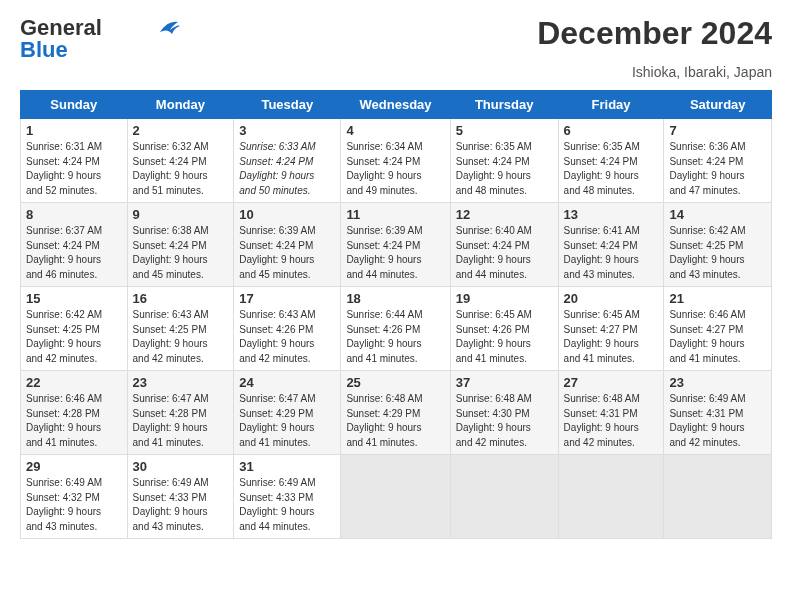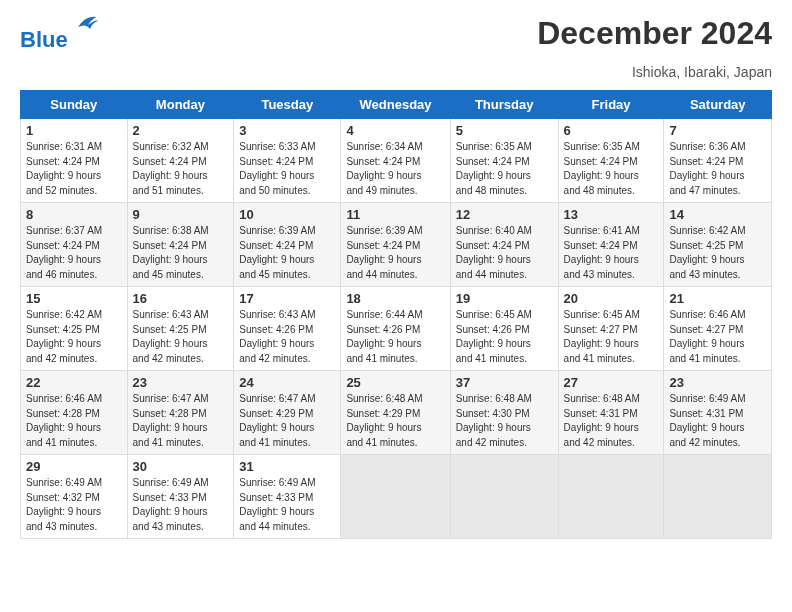--- a/index.html
+++ b/index.html
@@ -87,20 +87,21 @@
       font-size: 10px;
     }
   </style>
 </head>
 <body>
 
 <div class="page">
   <div class="header">
     <div class="logo">
       <div style="display:flex;align-items:center;">
+        <span style="font-size:22px;font-weight:bold;color:#333;">General</span>
         <svg class="logo-icon" viewBox="0 0 30 18">
           <path d="M10 14 Q18 2 28 4 Q22 8 20 12 Q28 6 30 8 Q24 10 22 16 Q18 10 10 14Z" fill="#1a6fc4"></path>
         </svg>
       </div>
       <span style="font-size:22px;font-weight:bold;color:#1a6fc4;margin-top:-4px;">Blue</span>
     </div>
     <div class="title-block">
       <div class="month-title">December 2024</div>
       <div class="location">Ishioka, Ibaraki, Japan</div>
     </div>
@@ -130,21 +131,21 @@
           </td>
           <td>
             <span class="day-num">2</span>
             <div class="day-info" style="white-space: pre-line;">Sunrise: 6:32 AM
 Sunset: 4:24 PM
 Daylight: 9 hours
 and 51 minutes.</div>
           </td>
           <td>
             <span class="day-num">3</span>
-            <div class="day-info" style="white-space: pre-line;">Sunrise: 6:33 AM
+            <div class="day-info" style="white-space: pre-line; font-style: italic;">Sunrise: 6:33 AM
 Sunset: 4:24 PM
 Daylight: 9 hours
 and 50 minutes.</div>
           </td>
           <td>
             <span class="day-num">4</span>
             <div class="day-info" style="white-space: pre-line;">Sunrise: 6:34 AM
 Sunset: 4:24 PM
 Daylight: 9 hours
 and 49 minutes.</div>

